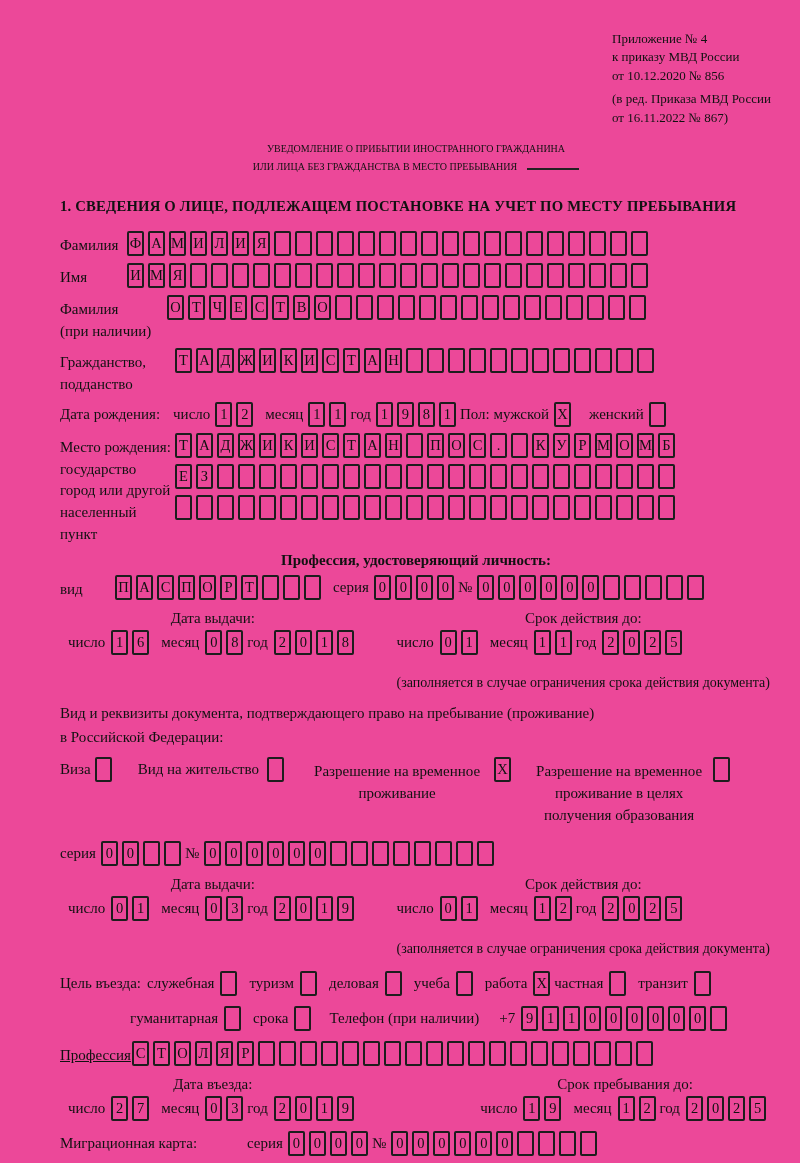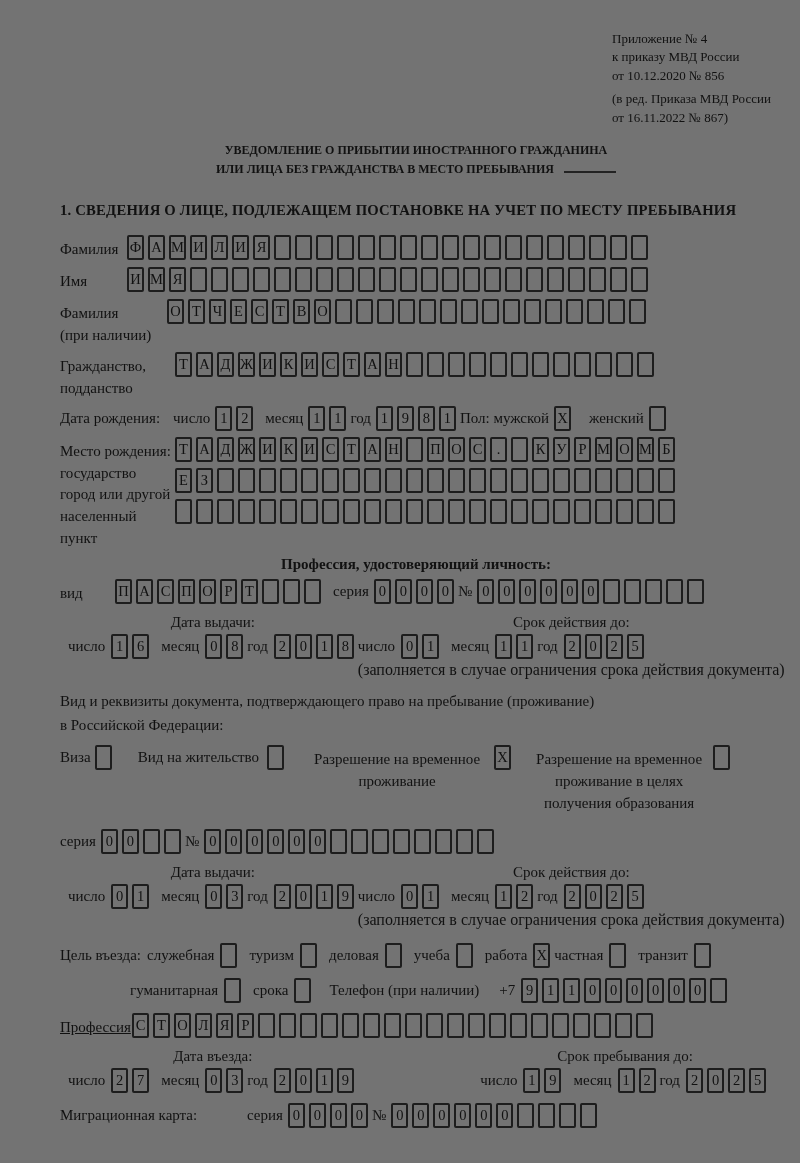--- a/index.html
+++ b/index.html
@@ -1,48 +1,48 @@
 <!DOCTYPE html>
 <html><head>
 <meta charset="utf-8">
 <style>
   * { box-sizing: border-box; }
   html, body { margin:0; padding:0; background:#ffffff; }
   .page {
     width:800px; height:1163px; overflow:hidden;
     padding:30px 28px 10px 60px;
     font-family:"Liberation Serif", serif;
-    font-size:15px; color:#111; background:#737373;
+    font-size:15px; color:#111; background:#ec4899;
   }
   .hdr { margin-left:552px; width:195px; font-size:13px; line-height:1.42; }
   .hdr div { white-space:nowrap; }
   .hdr .gap { margin-top:5px; }
   .forma { text-align:right; padding-right:10px; font-weight:bold; margin-top:20px; font-size:15px; }
-  .title { text-align:center; font-weight:bold; font-size:12px; margin-top:14px; line-height:1.55; }
+  .title { text-align:center; font-weight:normal; font-size:10px; margin-top:14px; line-height:1.55; }
   .blank-line { display:inline-block; width:52px; border-bottom:2px solid #222; height:13px; margin-left:10px; }
   .sec-head { font-weight:bold; font-size:14.7px; margin-top:24px; margin-bottom:16px; letter-spacing:.2px; }
 
   .frow { display:flex; align-items:flex-start; margin-bottom:6px; }
   .flabel { flex:0 0 auto; padding-top:4px; line-height:1.45; }
   .w67 { width:67px; } .w107 { width:107px; } .w115 { width:115px; } .w52 { width:55px; }
   .cells { white-space:nowrap; line-height:0; }
   .cells.mb { display:block; margin-bottom:6px; }
   .cell {
     display:inline-block; width:17px; height:25px;
     border:2px solid #1d1d1d; border-radius:2px; margin-right:4px;
     text-align:center; line-height:21px; font-size:14.5px; vertical-align:top;
     font-family:"Liberation Serif", serif;
   }
   .inlbl { padding-top:4px; margin-right:5px; }
   .gap8 { width:8px; display:inline-block; } .gap14 { width:14px; display:inline-block; }
 
   .dg-head { text-align:center; margin-bottom:3px; }
   .dg-row { display:flex; align-items:flex-start; }
   .dg-row .inlbl { margin-right:6px; }
-  .dg-note { font-size:16px; margin-top:2px; white-space:nowrap; }
+  .dg-note { font-size:14px; margin-top:20px; white-space:nowrap; }
   .pair { display:flex; justify-content:space-between; margin-top:10px; padding-right:2px; }
   .pair .pleft { margin-left:8px; }
 
   .intro { margin-top:10px; line-height:1.6; }
   .optrow { display:flex; align-items:flex-start; margin-top:8px; }
   .opt { display:flex; align-items:flex-start; }
   .opt .olabel { padding-top:4px; margin-right:8px; }
   .opt .center { text-align:center; line-height:1.45; }
   .purp { display:flex; align-items:flex-start; flex-wrap:nowrap; margin-top:14px; }
   .purp .inlbl { margin-right:6px; }

